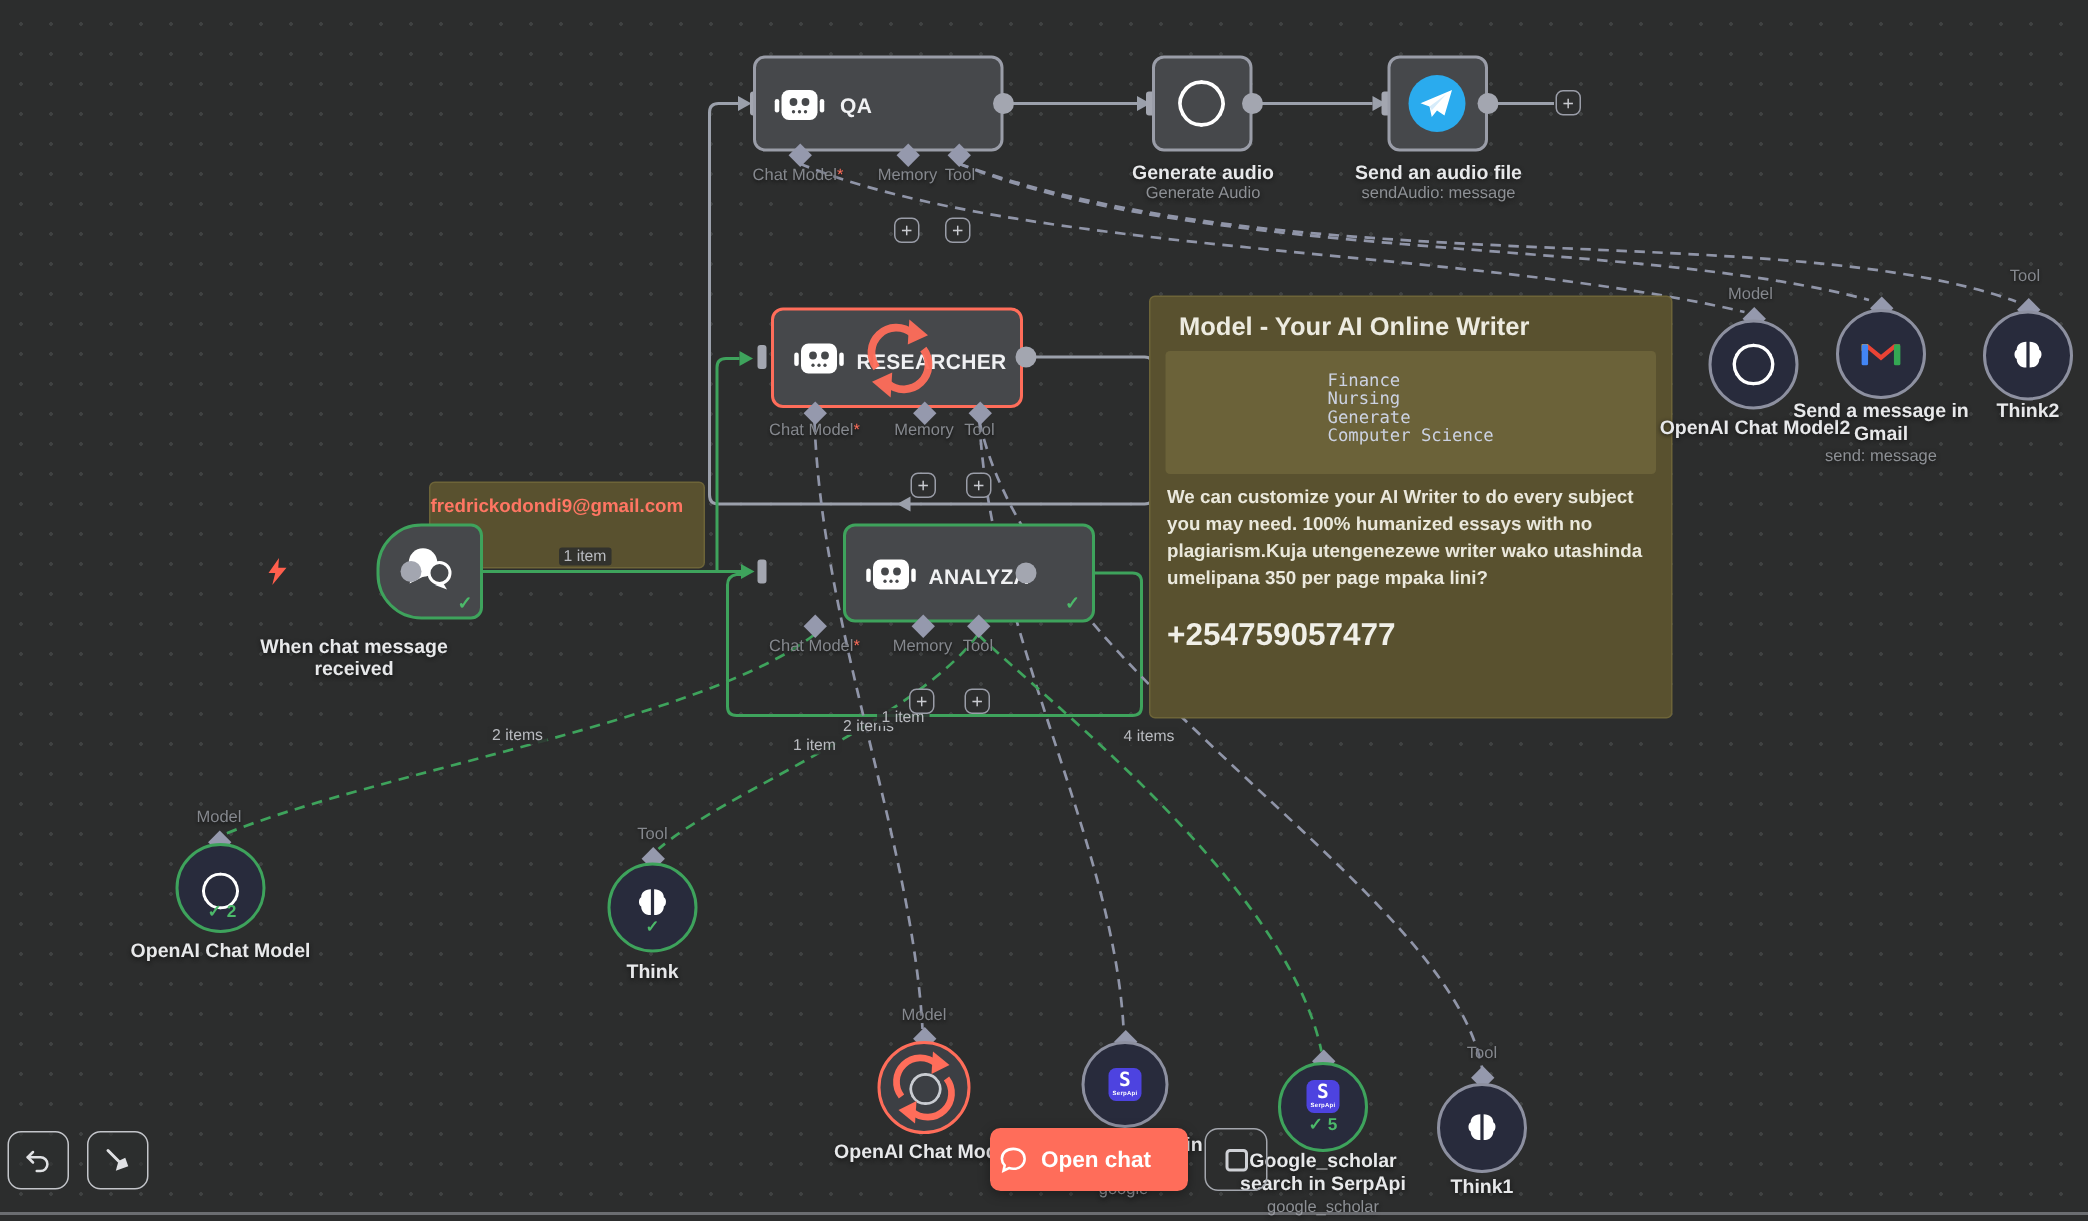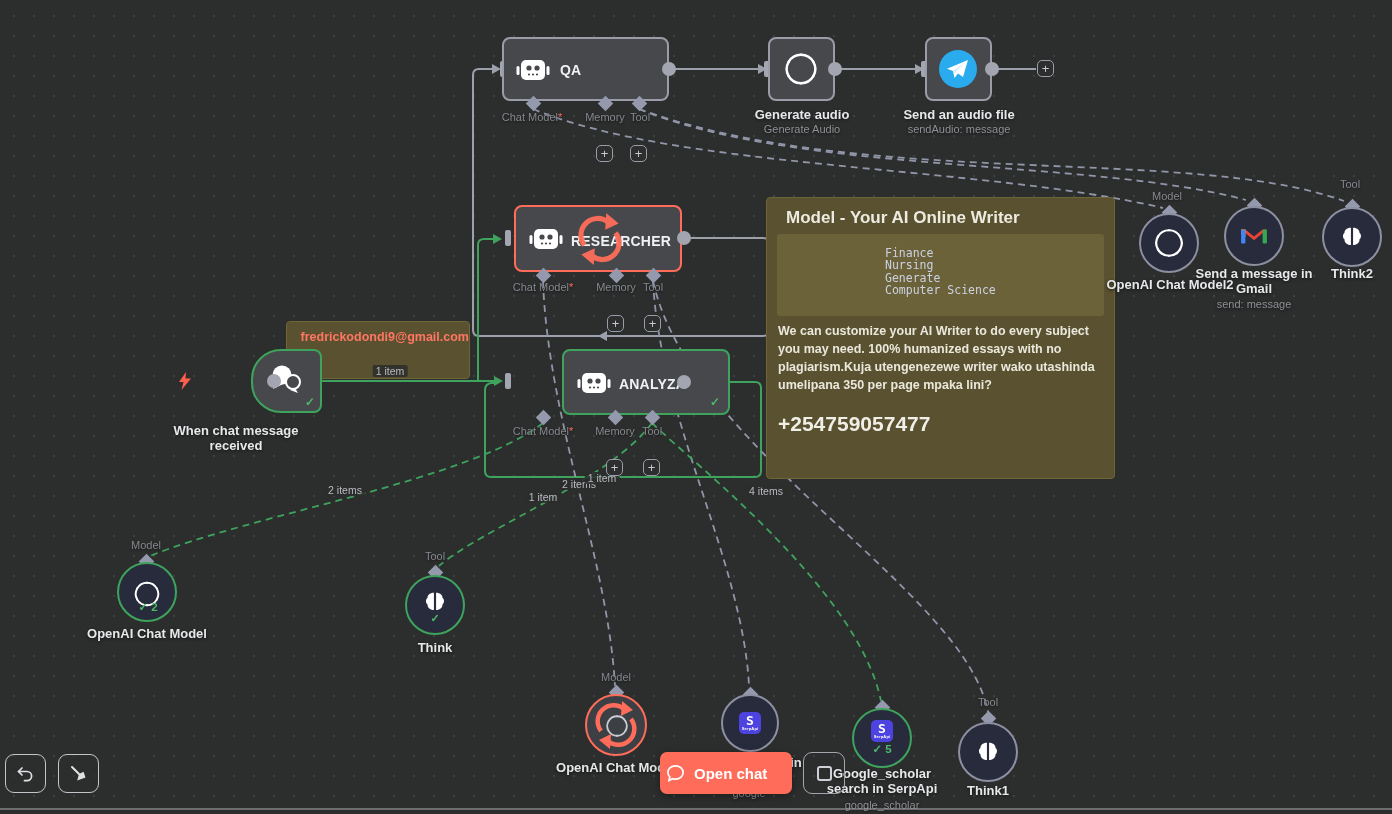--- a/index.html
+++ b/index.html
@@ -33,21 +33,21 @@
     color:#c9cbd0;font-size:13px;line-height:13px;display:flex;align-items:center;justify-content:center;background:#2d2e2e;cursor:pointer;}
   .items-label{position:absolute;transform:translateX(-50%);color:#b9bbc0;font-size:10.5px;
     background:rgba(44,45,45,.85);padding:0 3px;border-radius:2px;white-space:nowrap;}
   .sticky{position:absolute;background:#59512f;border:1px solid #6d6438;border-radius:4px;}
   .sticky h1{margin:0;padding:10px 18px 0 19px;font-size:17px;color:#edebe0;font-weight:700;}
   .sticky .code{position:absolute;left:10px;right:10px;top:36px;height:82px;background:#6b6239;border-radius:3px;
     font-family:"DejaVu Sans Mono",monospace;font-size:11.5px;line-height:12.3px;color:#ccd2e2;
     padding:13px 0 0 108px;white-space:pre;}
   .sticky .body{position:absolute;left:11px;right:9px;top:124px;color:#eae8dc;font-size:12.5px;font-weight:700;line-height:1.44;}
   .sticky .phone{position:absolute;left:11px;top:214px;color:#f0efe7;font-size:21px;font-weight:700;}
-  .sticky .email{display:block;margin-top:8px;text-align:right;color:#ff7663;font-size:12.5px;font-weight:700;}
+  .sticky .email{display:block;margin-top:8px;text-align:left;color:#ff7663;font-size:12.5px;font-weight:700;}
   .out-dot{position:absolute;width:14px;height:14px;border-radius:50%;background:#a3a6b0;}
   .badge{position:absolute;transform:translateX(-50%);color:#4cb96a;font-size:11.5px;font-weight:700;white-space:nowrap;}
   .check{position:absolute;color:#4cb96a;font-size:12px;font-weight:700;}
   .tool-btn{position:absolute;width:41px;height:39px;border:1.5px solid #c3c5ca;border-radius:9px;
     background:rgba(45,46,46,.6);display:flex;align-items:center;justify-content:center;cursor:pointer;}
   #open-chat{position:absolute;left:660px;top:752px;width:132px;height:42px;background:#ff6d5a;border:none;
     border-radius:7px;color:#fff;font-size:15px;font-weight:700;display:flex;align-items:center;gap:9px;
     font-family:"Liberation Sans",sans-serif;cursor:pointer;z-index:40;box-shadow:0 2px 8px rgba(0,0,0,.35);}
   #chat-toggle{position:absolute;left:803px;top:752px;width:42px;height:42px;border:1.5px solid #a3a6ad;border-radius:9px;
     background:transparent;display:flex;align-items:center;justify-content:center;cursor:pointer;z-index:40;}

